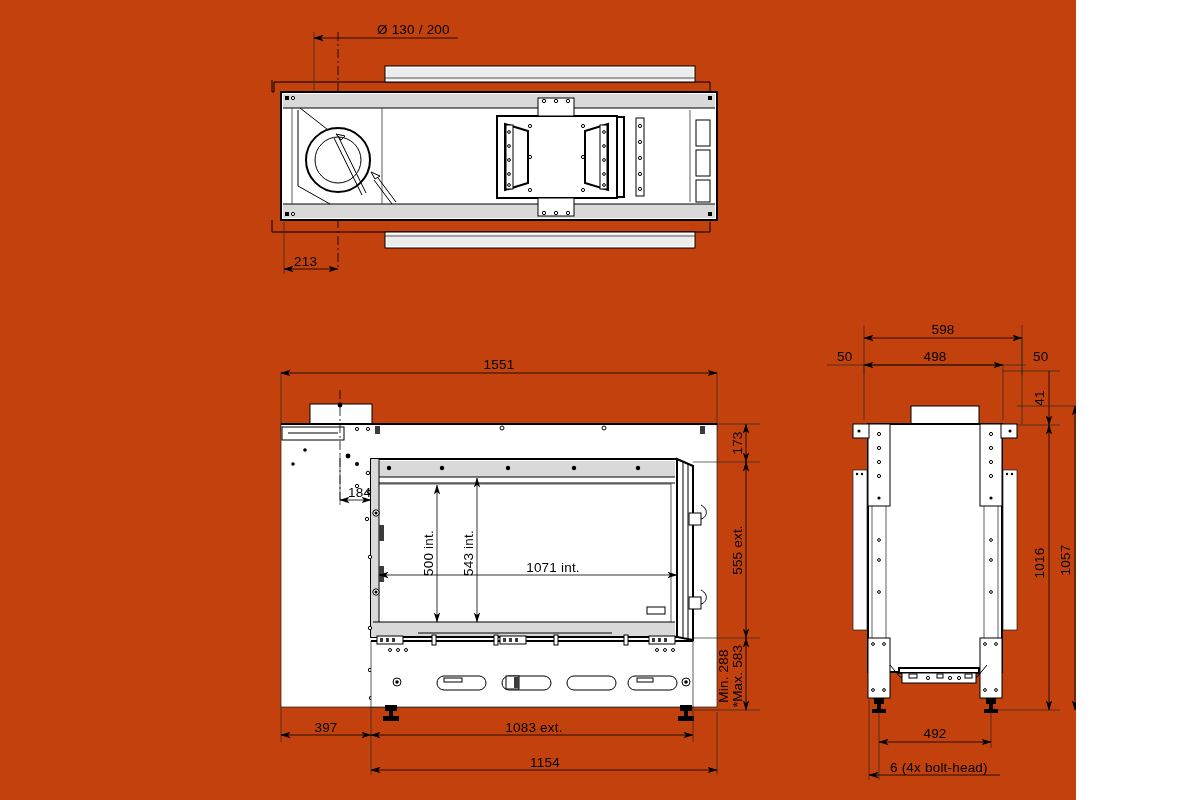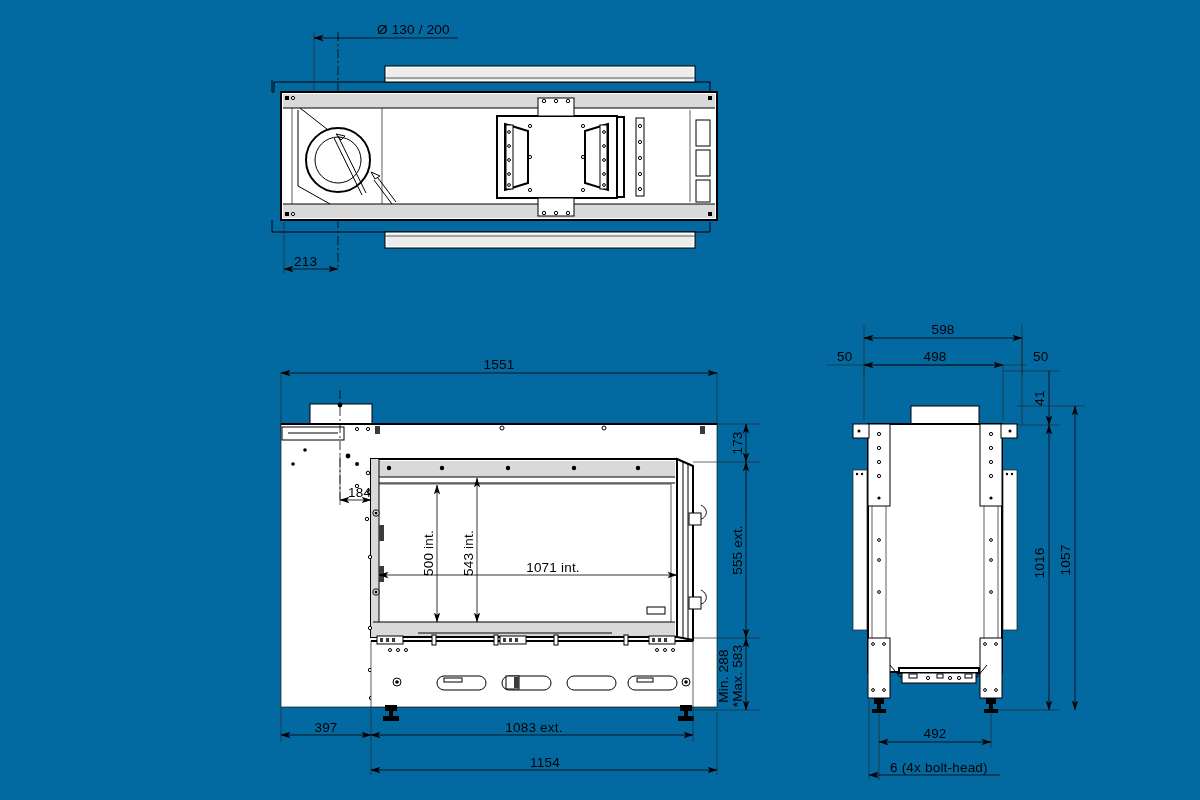--- a/index.html
+++ b/index.html
@@ -5,23 +5,23 @@
   html, body {
     margin: 0;
     padding: 0;
     background: #ffffff;
   }
   body {
     font-family: "Liberation Sans", sans-serif;
   }
   #sheet {
     position: relative;
-    width: 1200px;
+    width: 1076px;
     height: 800px;
-    background: #0369a1;
+    background: #c2410c;
     overflow: hidden;
   }
   #sheet svg {
     position: absolute;
     left: 0;
     top: 0;
   }
   text {
     font-family: "Liberation Sans", sans-serif;
     fill: #000000;

